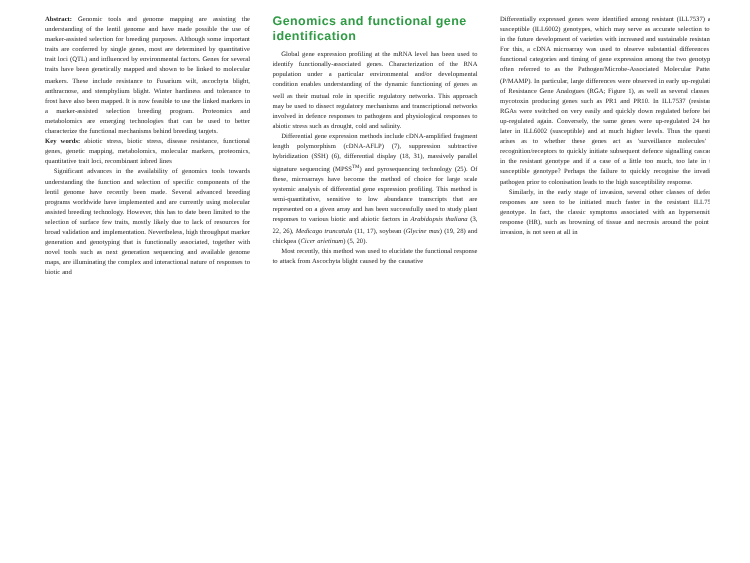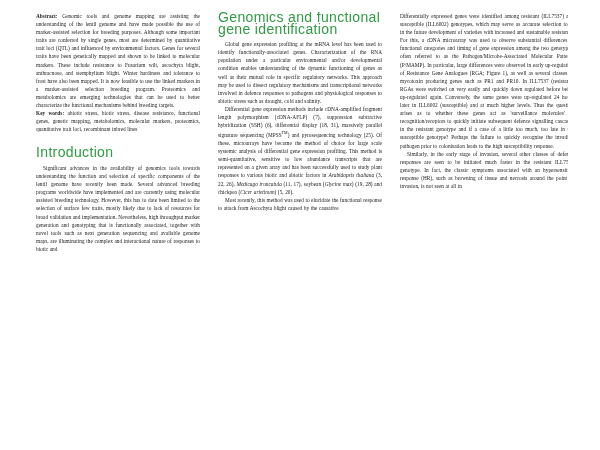--- a/index.html
+++ b/index.html
@@ -54,22 +54,22 @@
     font-weight: bold;
   }
   .kw-label {
     font-weight: bold;
   }
   h2.section-head {
     margin: 0 0 5px 0;
     padding: 0;
     color: #2f9b44;
     font-family: "Liberation Sans", "DejaVu Sans", sans-serif;
-    font-weight: normal;
-    font-size: 14px;
+    font-weight: bold;
+    font-size: 10px;
     line-height: 11.6px;
     letter-spacing: 0.35px;
   }
   h2.section-head.spaced-top {
     margin-top: 14px;
   }
   .kw-block {
     margin-top: 0;
   }
   i, em { font-style: italic; }
@@ -77,21 +77,20 @@
 </style>
 </head>
 <body>
 
 <div class="page">
   <div class="columns">
 
     <div class="col">
       <p><span class="abstract-label">Abstract:</span><span> Genomic tools and genome mapping are assisting the understanding of the lentil genome and have made possible the use of marker-assisted selection for breeding purposes. Although some important traits are conferred by single genes, most are determined by quantitative trait loci (QTL) and influenced by environmental factors. Genes for several traits have been genetically mapped and shown to be linked to molecular markers. These include resistance to Fusarium wilt, ascochyta blight, anthracnose, and stemphylium blight. Winter hardiness and tolerance to frost have also been mapped. It is now feasible to use the linked markers in a marker-assisted selection breeding program. Proteomics and metabolomics are emerging technologies that can be used to better characterize the functional mechanisms behind breeding targets.</span></p>
       <p class="kw-block"><span class="kw-label">Key words:</span><span> abiotic stress, biotic stress, disease resistance, functional genes, genetic mapping, metabolomics, molecular markers, proteomics, quantitative trait loci, recombinant inbred lines</span></p>
-      <h2 class="section-head spaced-top">Introduction</h2>
       <p class="indent">Significant advances in the availability of genomics tools towards understanding the function and selection of specific components of the lentil genome have recently been made. Several advanced breeding programs worldwide have implemented and are currently using molecular assisted breeding technology. However, this has to date been limited to the selection of surface few traits, mostly likely due to lack of resources for broad validation and implementation. Nevertheless, high throughput marker generation and genotyping that is functionally associated, together with novel tools such as next generation sequencing and available genome maps, are illuminating the complex and interactional nature of responses to biotic and</p>
     </div>
 
     <div class="col">
       <h2 class="section-head">Genomics and functional gene identification</h2>
       <p class="indent">Global gene expression profiling at the mRNA level has been used to identify functionally-associated genes. Characterization of the RNA population under a particular environmental and/or developmental condition enables understanding of the dynamic functioning of genes as well as their mutual role in specific regulatory networks. This approach may be used to dissect regulatory mechanisms and transcriptional networks involved in defence responses to pathogens and physiological responses to abiotic stress such as drought, cold and salinity.</p>
       <p class="indent"><span>Differential gene expression methods include cDNA-amplified fragment length polymorphism (cDNA-AFLP) (7), suppression subtractive hybridization (SSH) (6), differential display (18, 31), massively parallel signature sequencing (MPSS</span><span class="sup">TM</span><span>) and pyrosequencing technology (25). Of these, microarrays have become the method of choice for large scale systemic analysis of differential gene expression profiling. This method is semi-quantitative, sensitive to low abundance transcripts that are represented on a given array and has been successfully used to study plant responses to various biotic and abiotic factors in </span><i>Arabidopsis thaliana</i><span> (3, 22, 26), </span><i>Medicago truncatula</i><span> (11, 17), soybean (</span><i>Glycine max</i><span>) (19, 28) and chickpea (</span><i>Cicer arietinum</i><span>) (5, 20).</span></p>
       <p class="indent">Most recently, this method was used to elucidate the functional response to attack from Ascochyta blight caused by the causative</p>
     </div>
 

